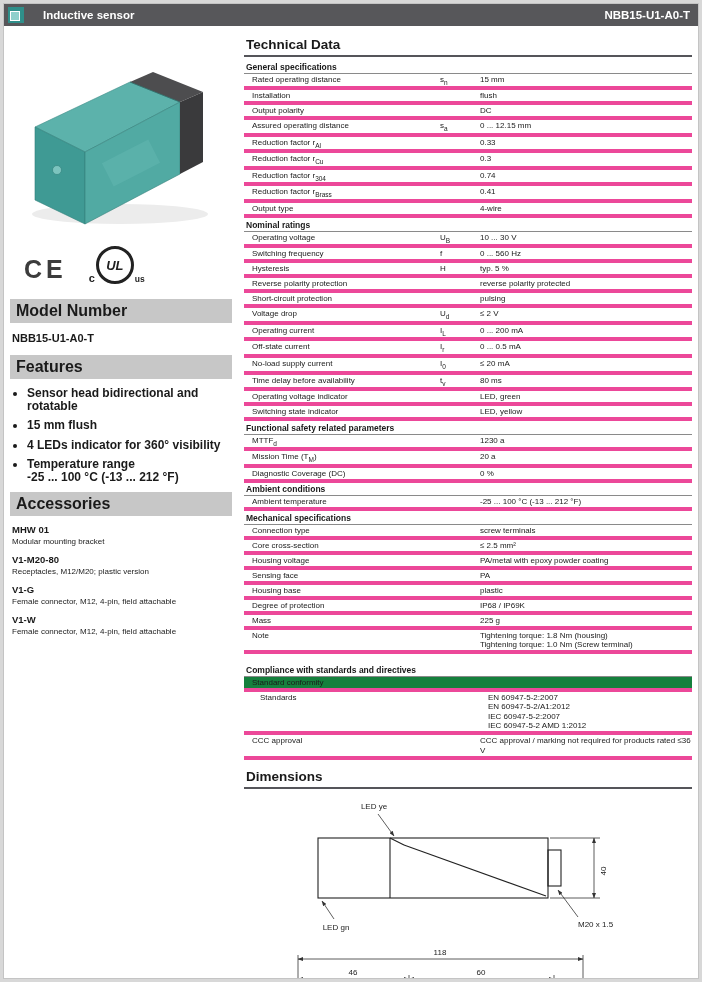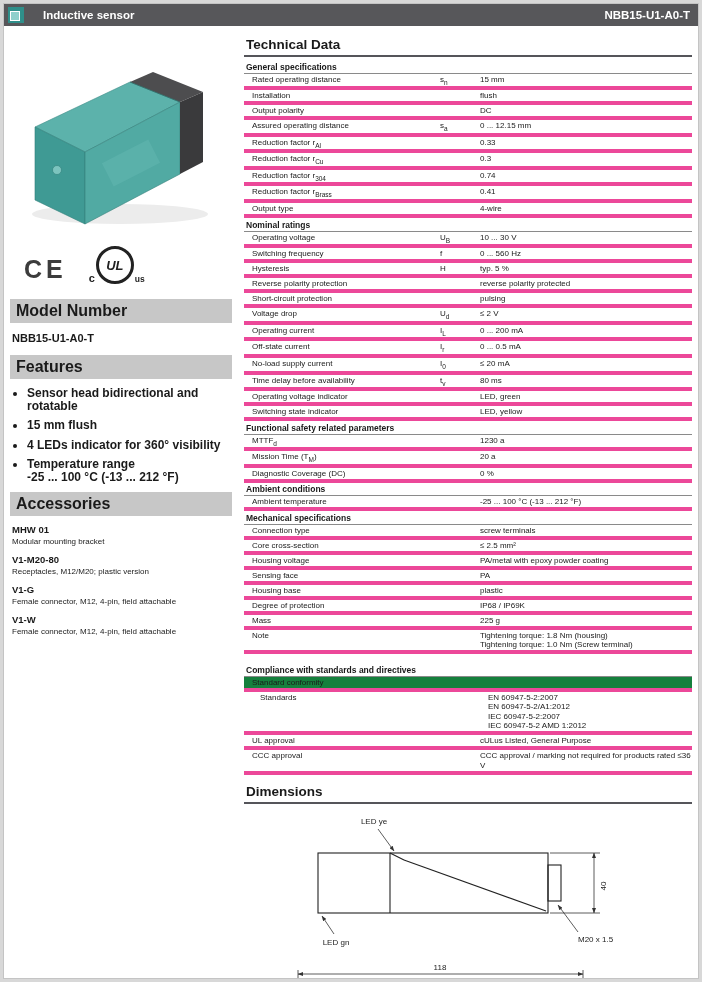--- a/index.html
+++ b/index.html
@@ -371,27 +371,20 @@
             <div class="tlabel indent">Standards</div>
             <div class="tsym"></div>
             <div class="tval">
               <div>EN 60947-5-2:2007</div>
               <div>EN 60947-5-2/A1:2012</div>
               <div>IEC 60947-5-2:2007</div>
               <div>IEC 60947-5-2 AMD 1:2012</div>
             </div>
           </div>
           <div class="trow">
-            <div class="tlabel">UL approval</div>
-            <div class="tsym"></div>
-            <div class="tval">
-              <div>cULus Listed, General Purpose</div>
-            </div>
-          </div>
-          <div class="trow">
             <div class="tlabel">CCC approval</div>
             <div class="tsym"></div>
             <div class="tval">
               <div>CCC approval / marking not required for products rated ≤36 V</div>
             </div>
           </div>
         </div>
 
       <h2 class="sec dims-h">Dimensions</h2>
 

